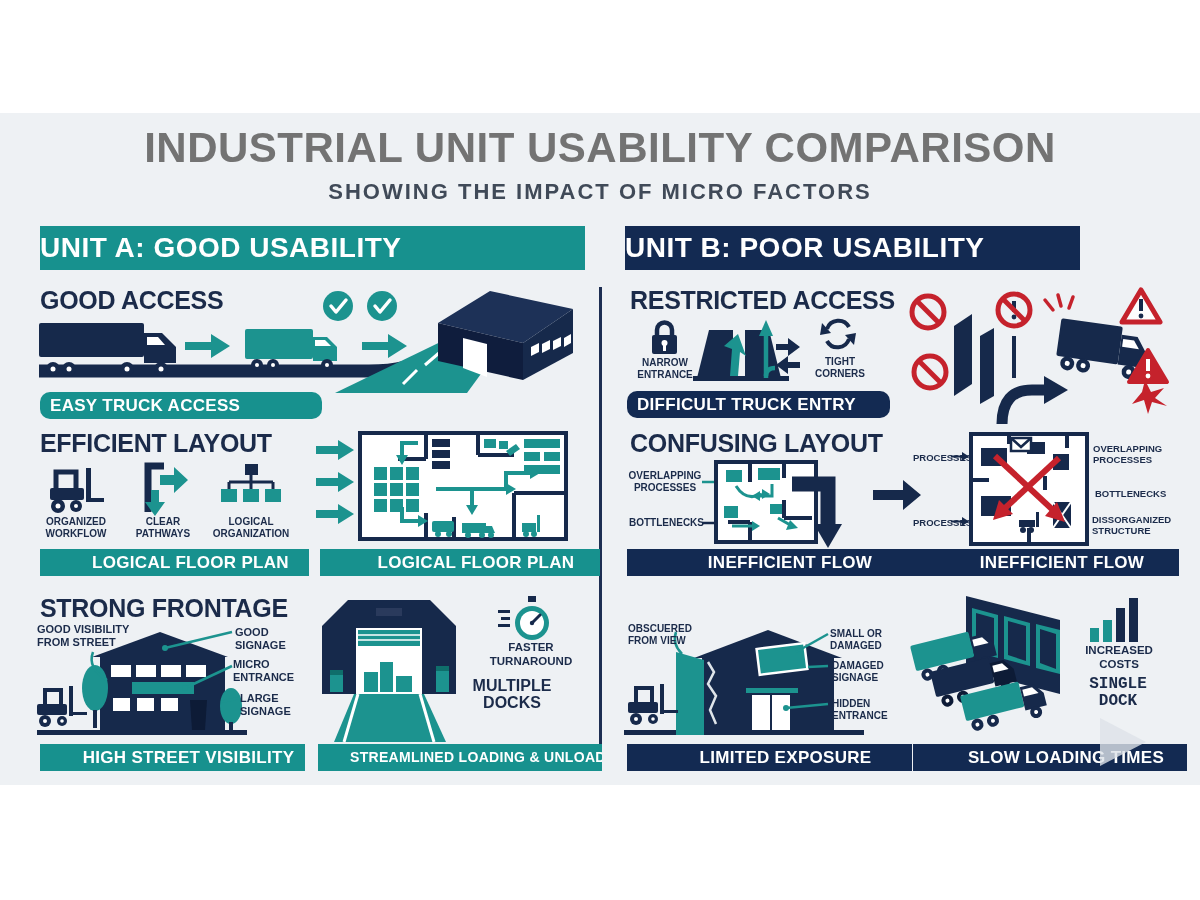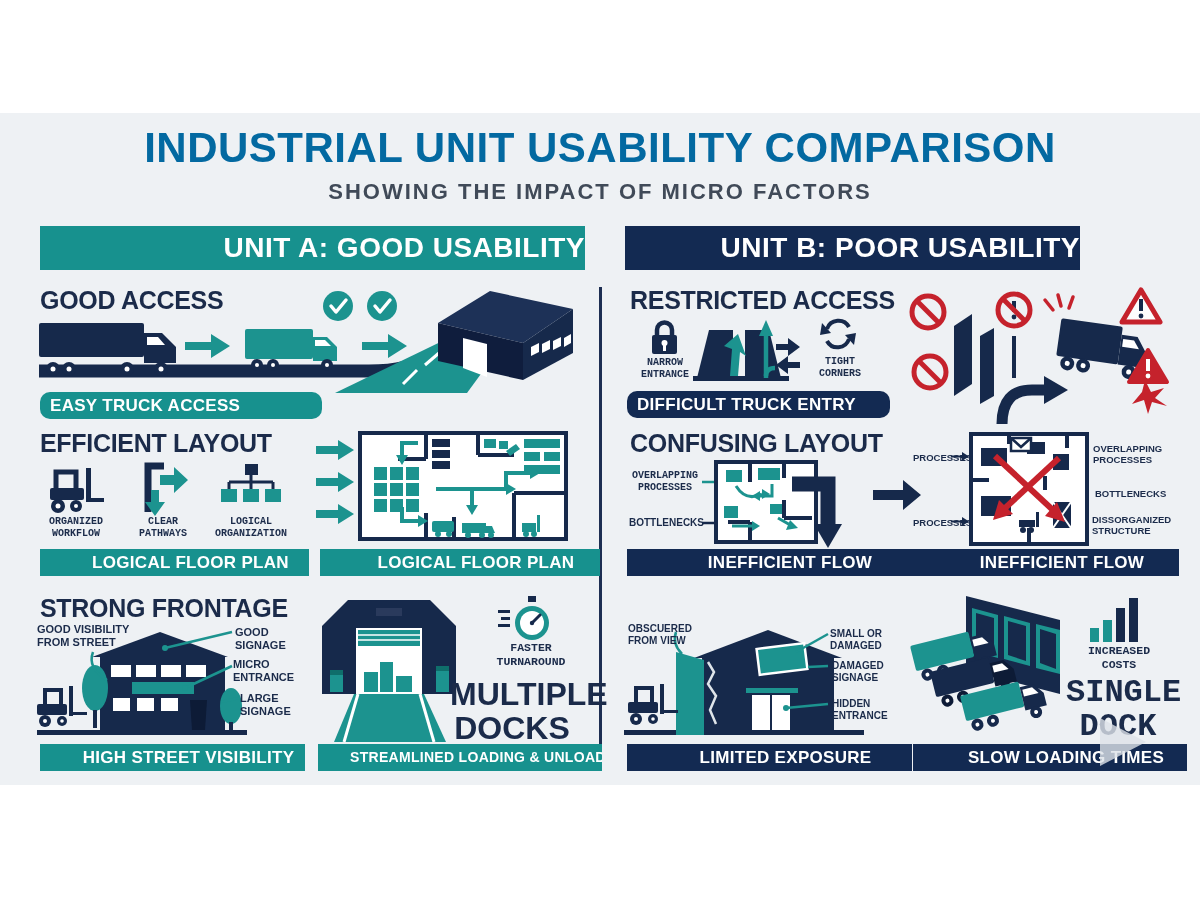--- a/index.html
+++ b/index.html
@@ -1,38 +1,38 @@
 <!DOCTYPE html>
 <html><head>
 <meta charset="utf-8">
 <style>
   html,body{margin:0;padding:0;}
   #canvas{position:relative;width:1200px;height:900px;background:#ffffff;overflow:hidden;
           font-family:"Liberation Sans",sans-serif;}
   .abs{position:absolute;}
   .bgband{position:absolute;left:0;top:113px;width:1200px;height:672px;background:#eef1f4;}
   .title{position:absolute;left:0;top:124px;width:1200px;text-align:center;
-         font-size:42px;font-weight:700;color:#0369a1;letter-spacing:.5px;}
+         font-size:42px;font-weight:700;color:#737373;letter-spacing:.5px;}
   .subtitle{position:absolute;left:0;top:179px;width:1200px;text-align:center;
             font-size:22px;font-weight:700;color:#404a58;letter-spacing:2px;}
-  .colhead{position:absolute;height:44px;line-height:44px;text-align:right;color:#fff;
+  .colhead{position:absolute;height:44px;line-height:44px;text-align:left;color:#fff;
            font-size:28px;font-weight:700;letter-spacing:.5px;}
   .teal-bg{background:#17918e;}
   .navy-bg{background:#132a52;}
   .divider{position:absolute;left:599px;top:287px;width:3px;height:480px;background:#1d2e52;}
   .sh{position:absolute;font-size:25px;font-weight:700;color:#1b2b4a;letter-spacing:-.3px;white-space:nowrap;}
   .banner{position:absolute;height:27px;line-height:27px;color:#ffffff;font-weight:700;
           font-size:17px;letter-spacing:.3px;white-space:nowrap;overflow:hidden;}
   .b-center{text-align:center;padding-left:32px;}
   .b-left{padding-left:10px;border-radius:10px;}
   .b-small{font-size:14px;}
   .lbl{position:absolute;font-size:10px;font-weight:700;color:#1b2b4a;line-height:1.18;}
-  .lbl-c{text-align:center;font-family:Liberation Mono, monospace;}
+  .lbl-c{text-align:center;}
   .lbl-xs{font-size:9.5px;}
-  .bigword{position:absolute;font-size:32px;font-weight:700;color:#1b2b4a;line-height:1.05;text-align:center;}
+  .bigword{position:absolute;font-size:16px;font-weight:700;color:#1b2b4a;line-height:1.05;text-align:center;}
   .wmark{position:absolute;left:1100px;top:718px;width:0;height:0;border-left:46px solid #dde2e8;
          border-top:24px solid transparent;border-bottom:24px solid transparent;opacity:.8;}
   svg{display:block;}
 </style>
 </head>
 <body>
 
 <div id="canvas">
   <div class="bgband"></div>
 

